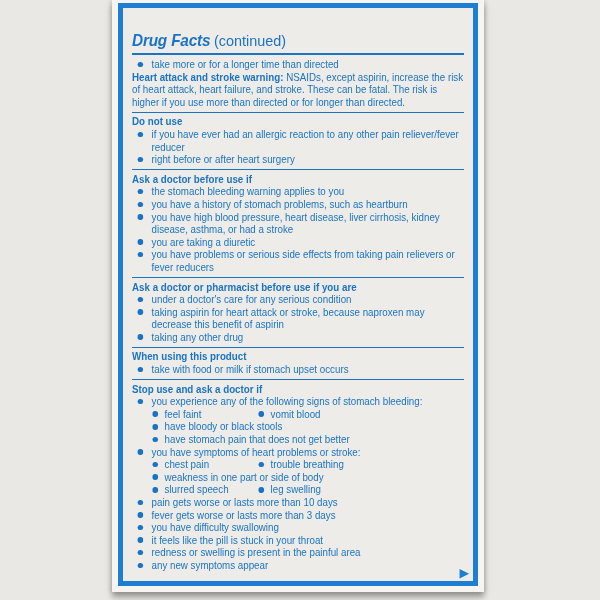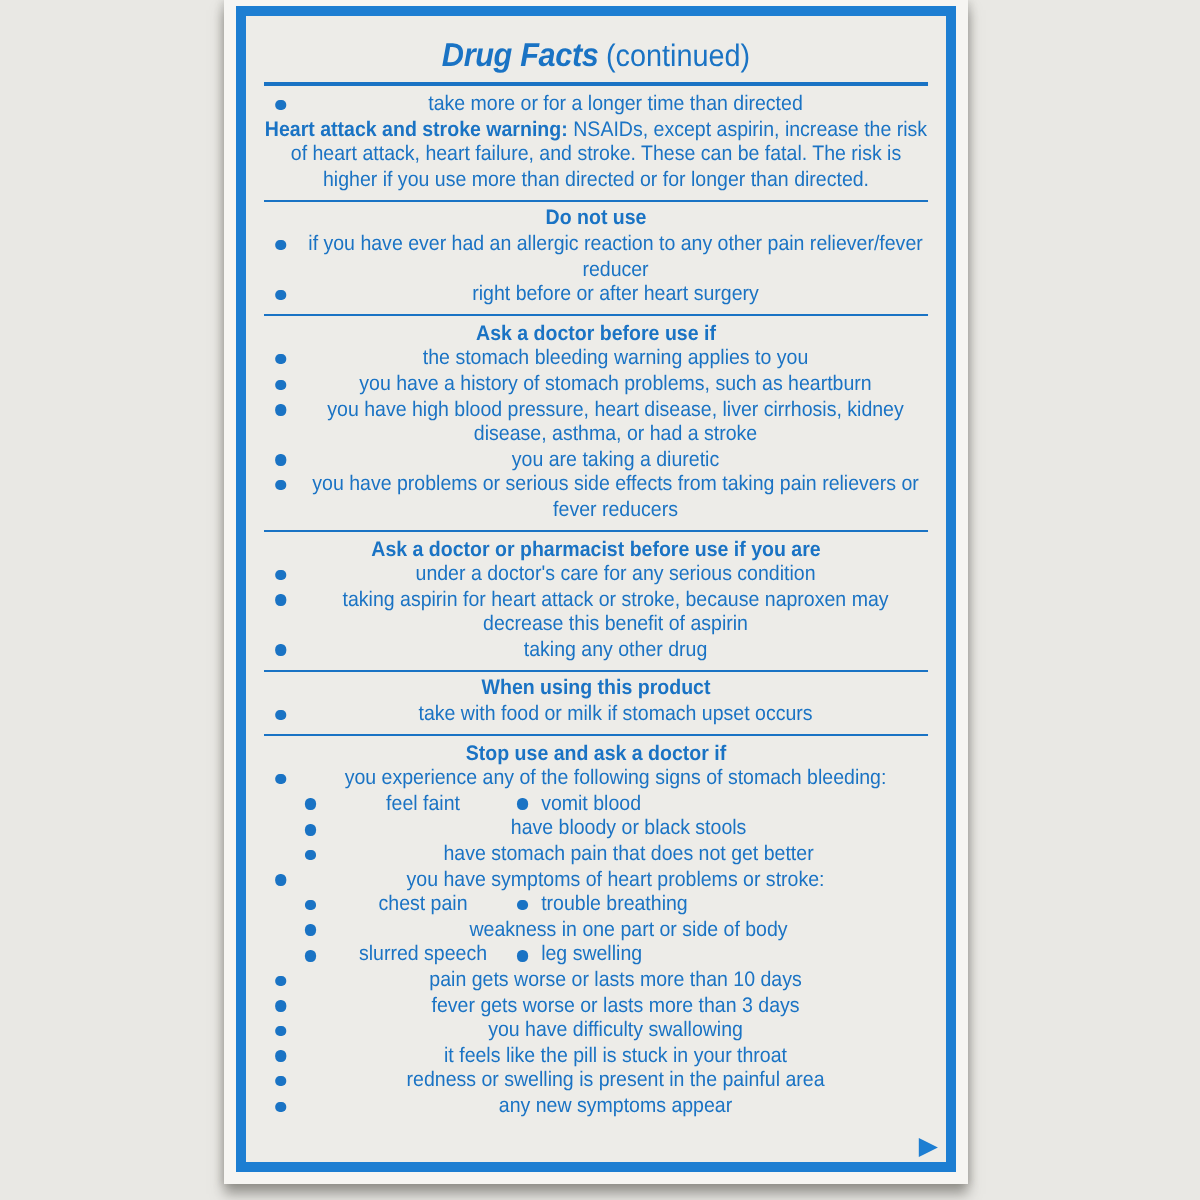--- a/index.html
+++ b/index.html
@@ -13,23 +13,22 @@
     position: absolute; left: 112px; top: 0;
     width: 372px; height: 592px;
     background: var(--card, #f6f5f2);
     box-shadow: 0 5px 6px rgba(85, 83, 78, 0.55), 2px 0 3px rgba(85,83,78,0.12), -2px 0 3px rgba(85,83,78,0.12);
   }
   .frame {
     position: absolute; left: 6px; right: 6px; top: 3px; bottom: 6px;
     border: 5px solid var(--border, #1d7ed2);
     background: var(--panel, #edece8);
     box-sizing: border-box;
-    padding: 8px 0 4px 9px;
+    padding: 20px 0 4px 9px;
     overflow: hidden;
-    text-align: center;
   }
   .scale {
     width: 357px;
     transform: scaleX(0.93);
     transform-origin: 0 0;
     color: var(--blue, #1a73c4);
     font-size: 10.5px;
     line-height: 12.6px;
   }
   .title { font-size: 16.5px; line-height: 20px; margin: 2px 0 1px; white-space: nowrap; }

